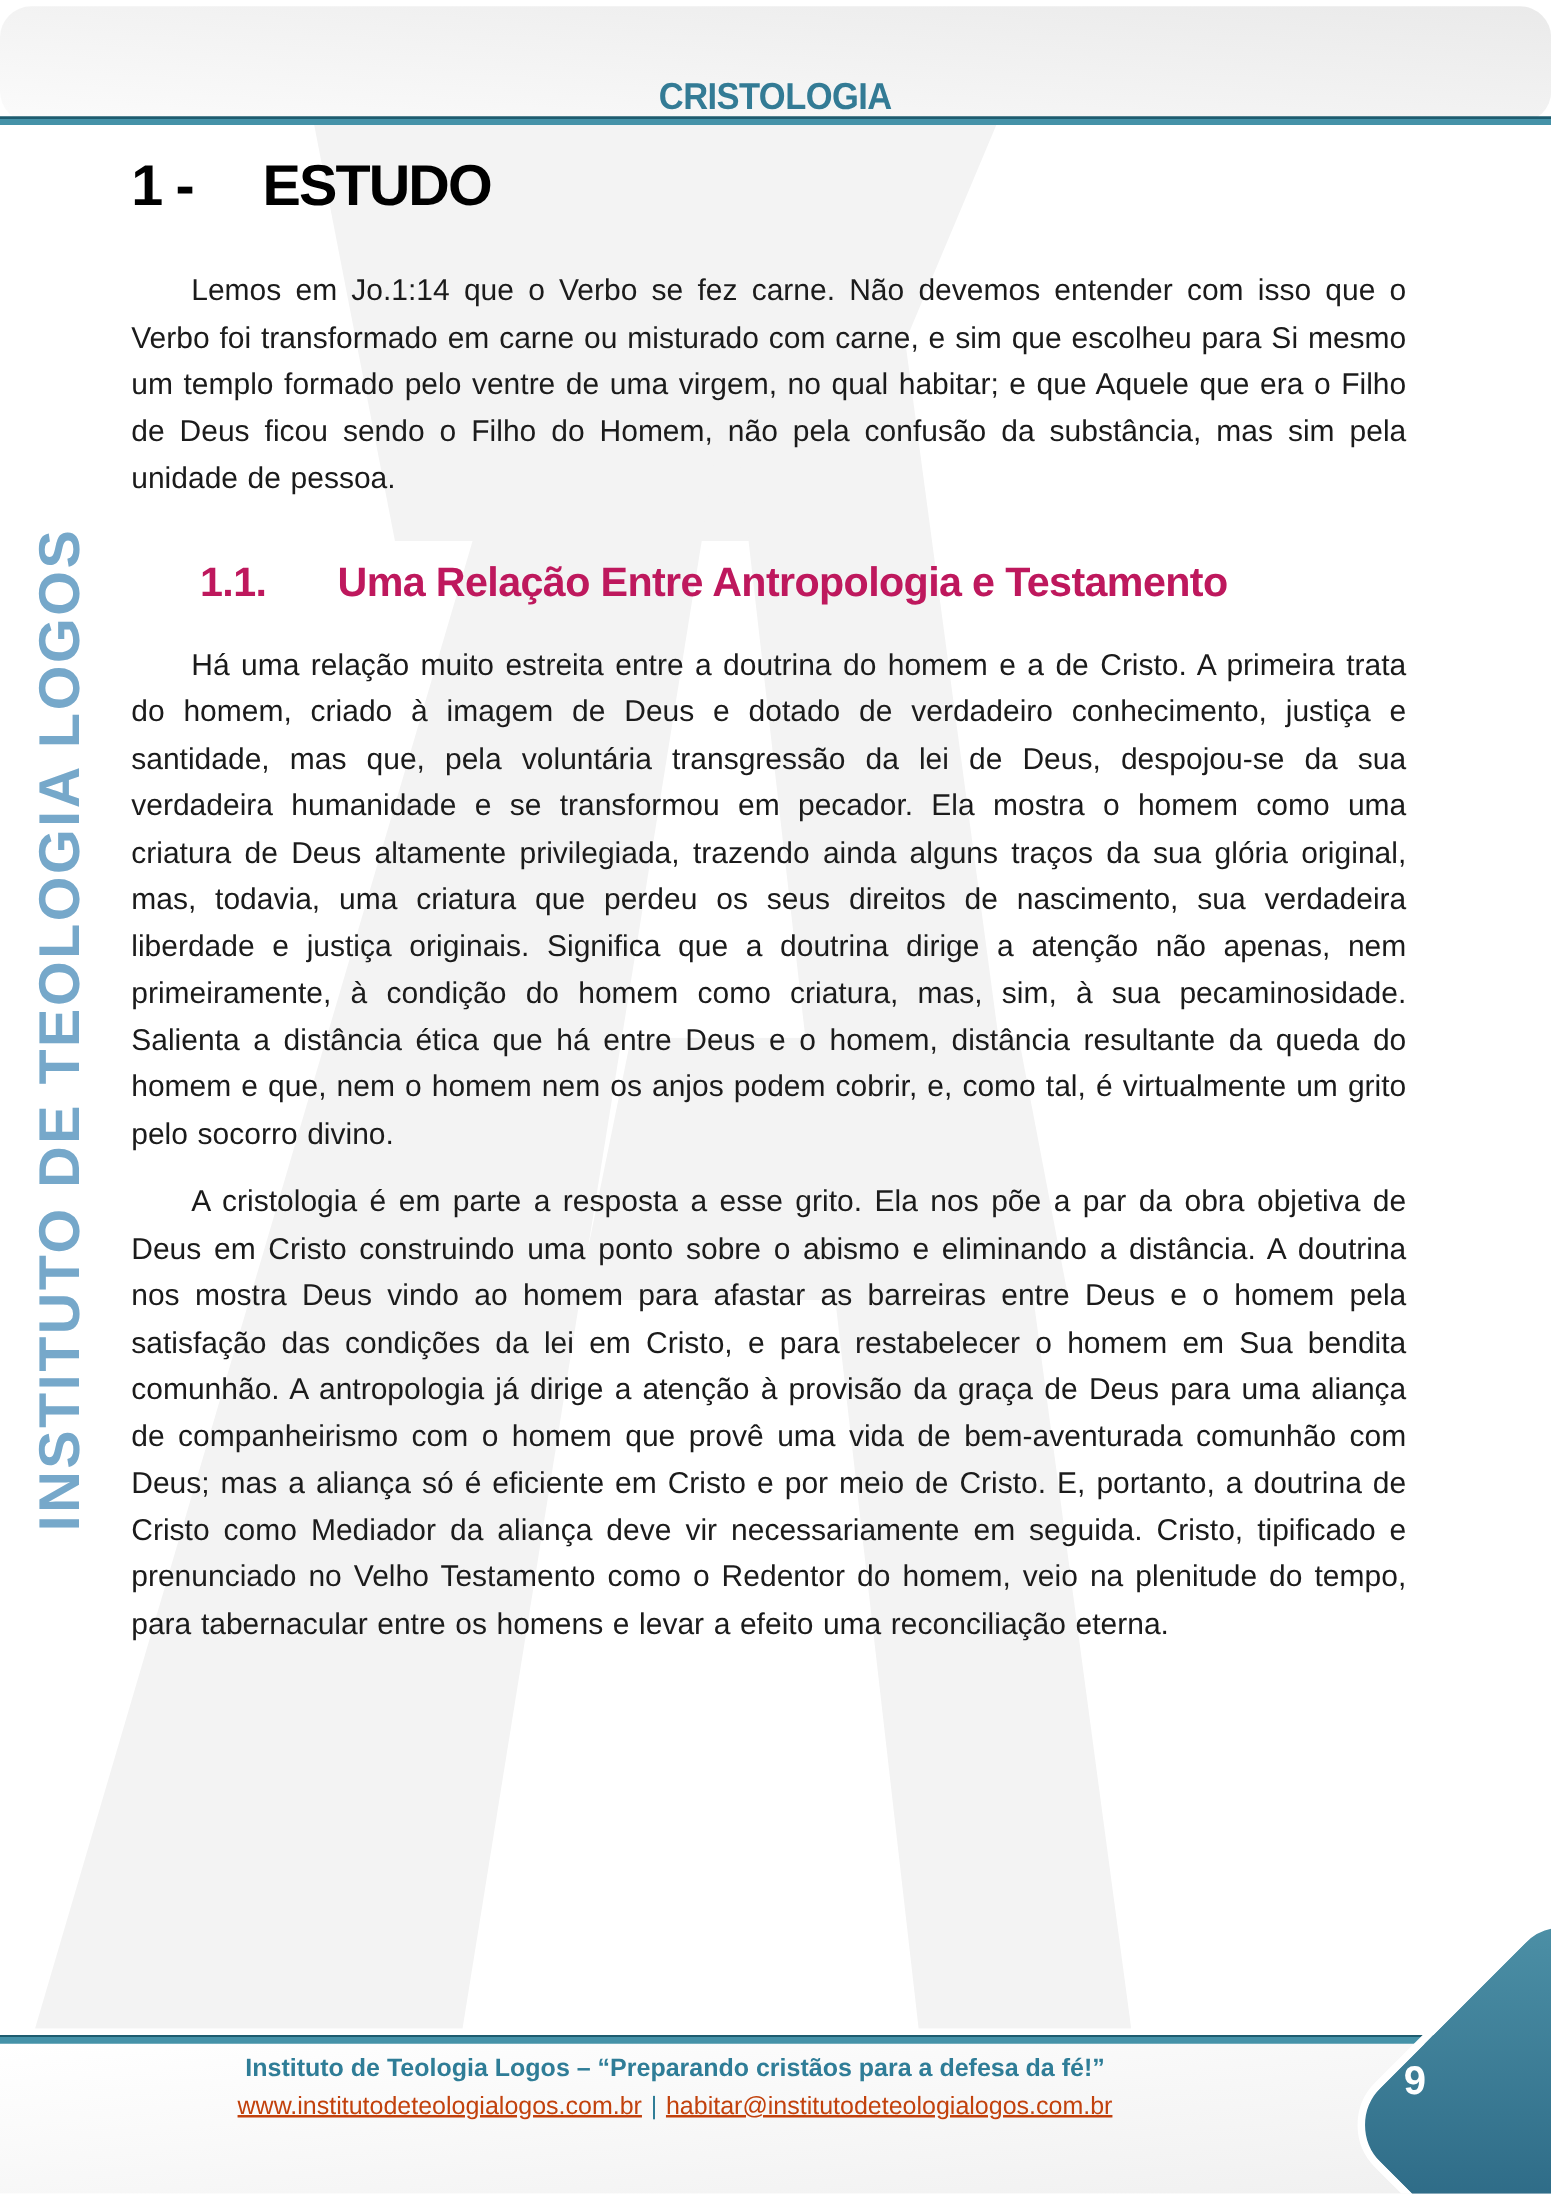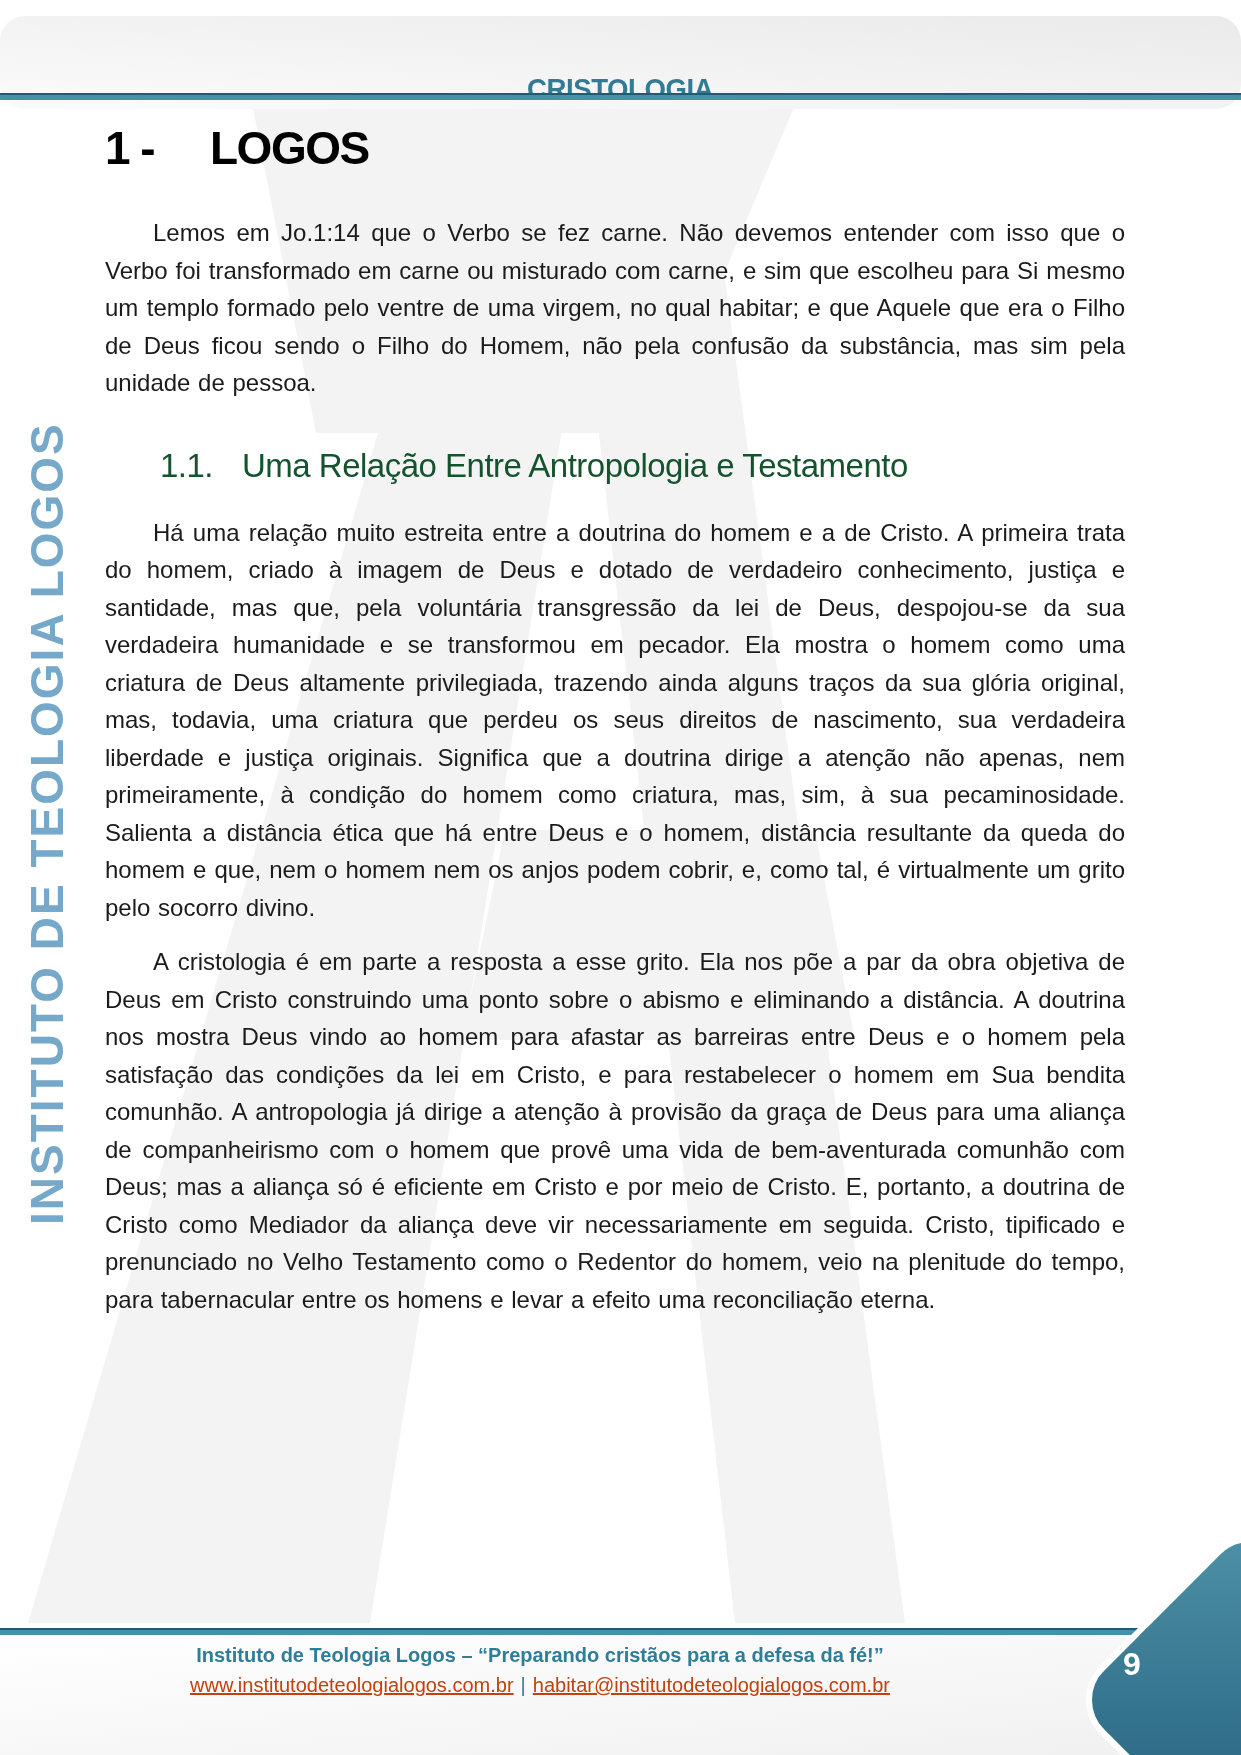--- a/index.html
+++ b/index.html
@@ -4,21 +4,21 @@
 <style>
   html,body { margin:0; padding:0; background:#ffffff; }
   .page {
     position:relative; width:1241px; height:1755px; margin:0 auto;
     background:#ffffff; overflow:hidden;
     font-family:"Liberation Sans", sans-serif;
     color:#1b1b1b;
   }
   
   .top-band {
-    position:absolute; top:16px; left:0; right:0; height:93px;
+    position:absolute; top:5px; left:0; right:0; height:93px;
     background:linear-gradient(to bottom left,#eaeaea,#fbfbfb);
     display:flex; align-items:flex-end; justify-content:center;
     z-index:3;
     border-radius:25px;
   }
   .header-title {
     display:inline-block; font-size:30px; font-weight:bold;
     color:#337b95; letter-spacing:-0.5px; padding-bottom:3px;
     transform:scaleX(0.92); transform-origin:center bottom;
   }
@@ -49,22 +49,22 @@
   
   .content { position:absolute; left:105px; top:112px; width:1020px; z-index:2; }
   .h1-row { display:flex; font-size:46px; font-weight:bold;
     letter-spacing:-1.5px; line-height:72px; margin:0 0 30px 0; color:#000; }
   .h1-num { width:105px; flex:none; }
   .h1-line { display:block; }
   p.body-par {
     font-size:24px; line-height:37.5px; text-align:justify;
     text-indent:48px; margin:0 0 17px 0; word-spacing:1px; color:#1b1b1b;
   }
-  .h2-row { display:flex; font-size:33px; font-weight:normal;
-    letter-spacing:-0.5px; margin:42px 0 26px 55px; color:#14532d; line-height:44px; }
+  .h2-row { display:flex; font-size:33px; font-weight:bold;
+    letter-spacing:-0.5px; margin:42px 0 26px 55px; color:#be185d; line-height:44px;gap:28px; }
   .h2-num { width:82px; flex:none; }
   
   .bottom-band {
     position:absolute; top:1635px; left:0; right:0; bottom:0;
     background:linear-gradient(to bottom right,#ffffff,#f0f0f0); z-index:2;
   }
   .footer-text {
     position:absolute; top:1644px; left:60px; width:960px;
     text-align:center; color:#2f7d97; font-size:20px; z-index:4;
   }
@@ -98,21 +98,21 @@
   </div>
   <div class="top-rule"></div>
 
   <div class="sidebar-text">INSTITUTO DE TEOLOGIA LOGOS</div>
 
   <div class="content">
 
     <div class="h1-row">
       <span class="h1-num">1 -</span>
       <span>
-        <span class="h1-line">LOGOS</span>
+        <span class="h1-line">ESTUDO</span>
       </span>
     </div>
 
     <p class="body-par">Lemos em Jo.1:14 que o Verbo se fez carne. Não devemos entender com isso que o Verbo foi transformado em carne ou misturado com carne, e sim que escolheu para Si mesmo um templo formado pelo ventre de uma virgem, no qual habitar; e que Aquele que era o Filho de Deus ficou sendo o Filho do Homem, não pela confusão da substância, mas sim pela unidade de pessoa.</p>
 
     <div class="h2-row">
       <span class="h2-num">1.1.</span>
       <span>Uma Relação Entre Antropologia e Testamento</span>
     </div>
 

